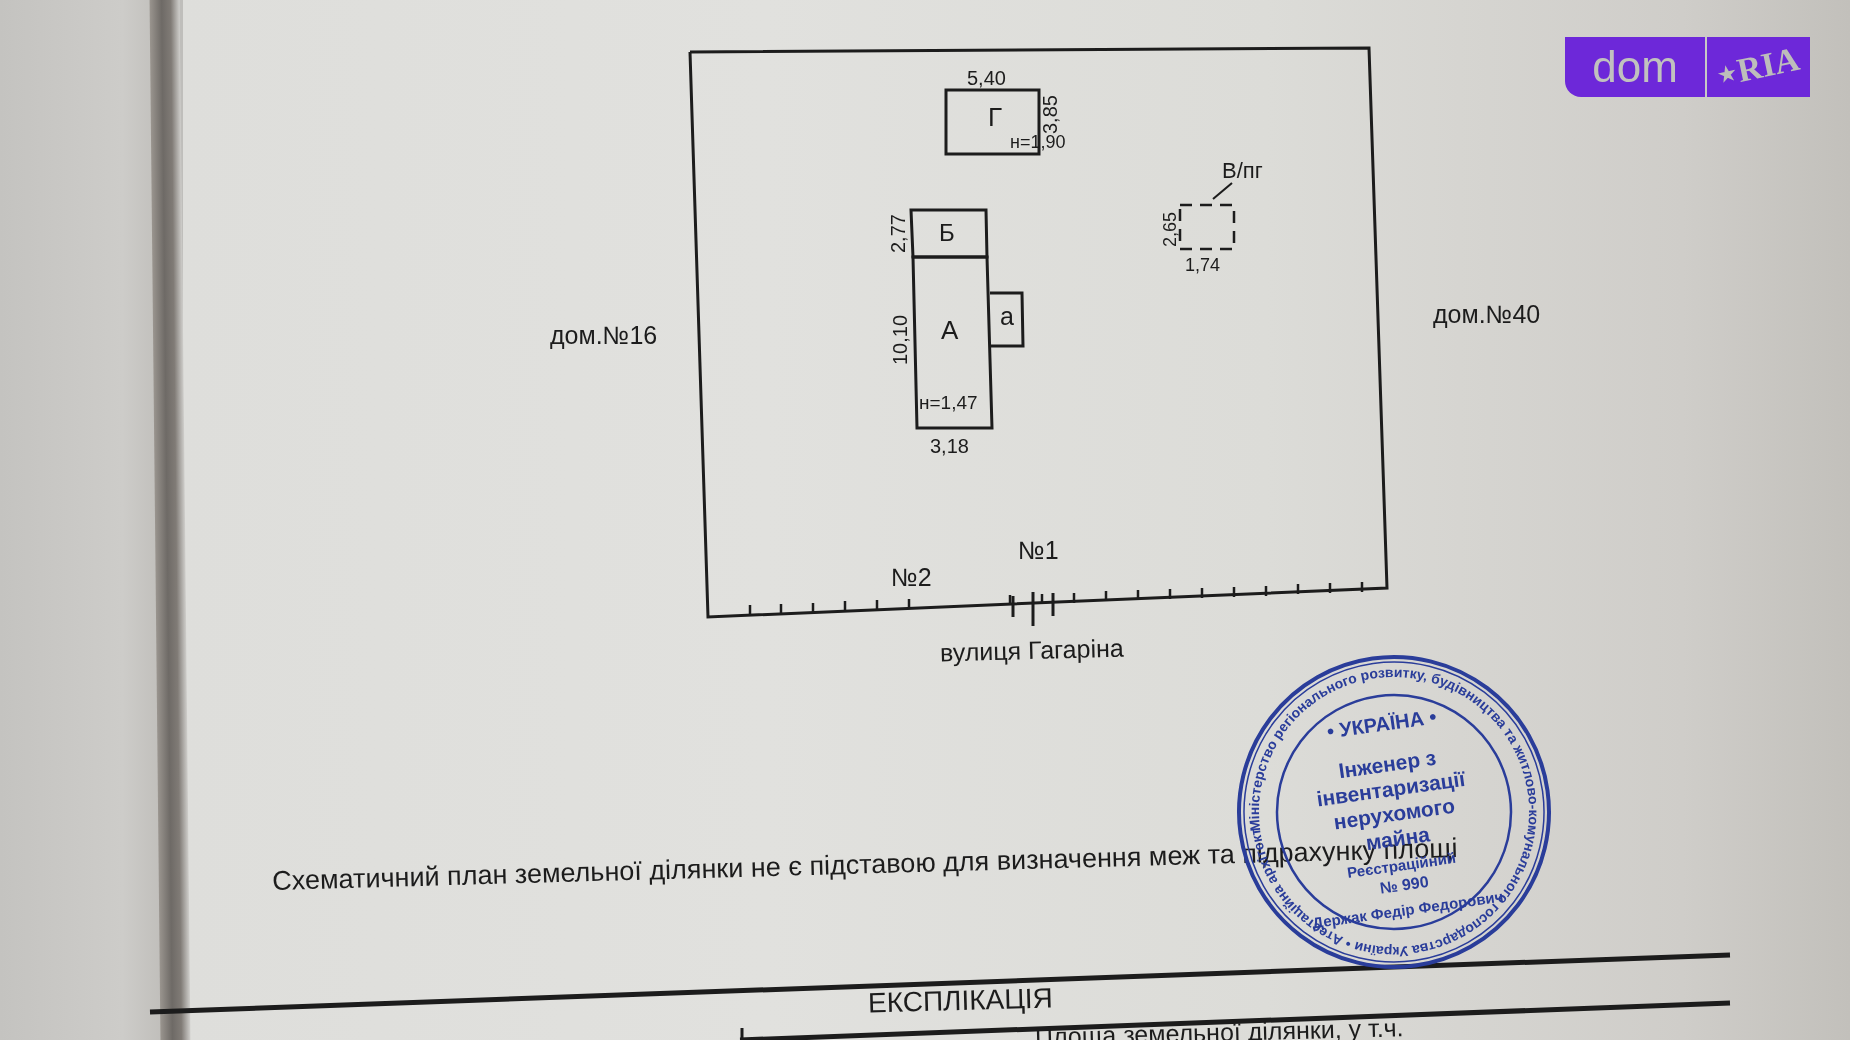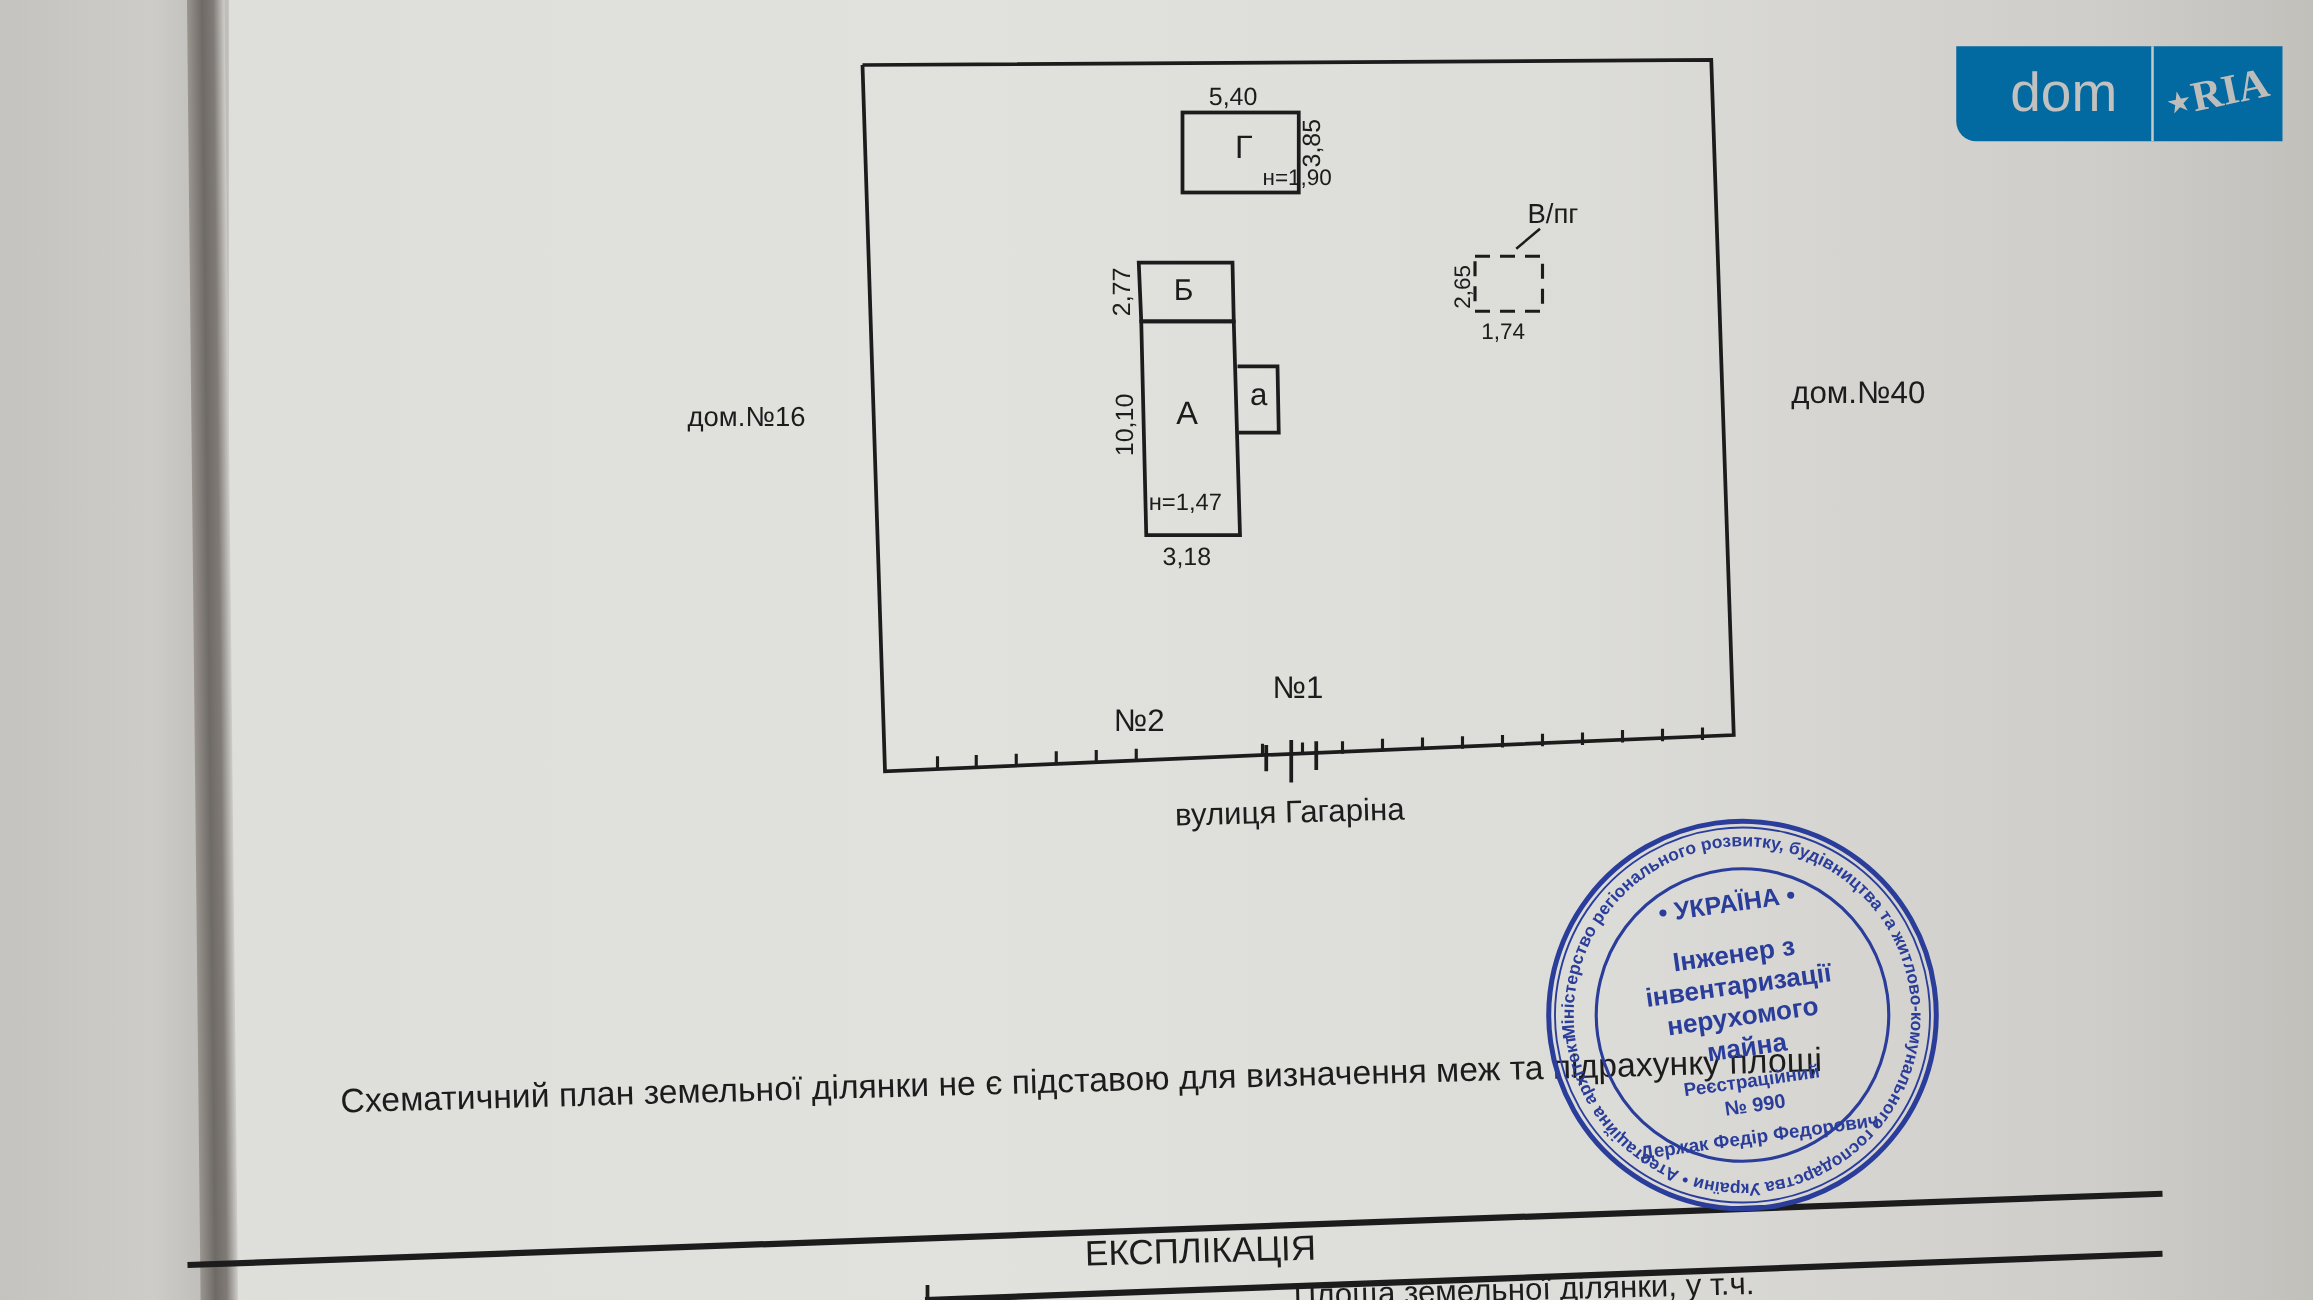--- a/index.html
+++ b/index.html
@@ -7,22 +7,22 @@
        font-family:"Liberation Sans",sans-serif;background:#bfbebb;}
   .left-page{position:absolute;left:0;top:0;width:175px;height:1040px;
        background:linear-gradient(90deg,#c4c3c0 0%,#cdccc9 70%,#bcbab6 100%);}
   .fold{position:absolute;left:155px;top:0;width:30px;height:1040px;
        background:linear-gradient(90deg,#9a958f 0%,#6e6a66 40%,#807b76 70%,#cfcecb 100%);
        transform:skewX(0.6deg);}
   .paper{position:absolute;left:183px;top:0;width:1667px;height:1040px;
        background:linear-gradient(90deg,#dededb 0%,#e1e1de 35%,#dcdcd8 65%,#cfcdc9 90%,#c2c0bb 100%);}
   svg.plan{position:absolute;left:0;top:0;}
   .lbl{position:absolute;color:#1c1c1c;white-space:nowrap;line-height:1;}
-  .logo{position:absolute;left:1565px;top:37px;width:245px;height:76px;
-       background:#0369a1;border-radius:0 0 0 16px;display:flex;padding-left:16px;}
+  .logo{position:absolute;left:1565px;top:37px;width:245px;height:60px;
+       background:#6d28d9;border-radius:0 0 0 16px;display:flex;}
   .logo .dom{width:140px;display:flex;align-items:center;justify-content:center;
        font-size:44px;color:#c1c1bf;font-family:"Liberation Sans",sans-serif;}
   .logo .sep{width:2px;background:#c8c8c6;}
   .logo .ria{flex:1;display:flex;align-items:center;justify-content:center;
        font-family:"Liberation Serif",serif;font-weight:bold;font-size:34px;color:#bdbdbb;
        transform:rotate(-12deg);}
   .stamp-text{position:absolute;color:#2a3d9a;font-weight:bold;text-align:center;white-space:nowrap;}
 </style>
 </head>
 <body>
@@ -80,21 +80,21 @@
 
 <div class="logo">
   <div class="dom">dom</div>
   <div class="sep"></div>
   <div class="ria">
       <span style="font-size:20px;margin-right:2px;">★</span>
       <span>RIA</span>
     </div>
 </div>
 
-<div class="lbl" style="left:550px;top:323px;font-size:22px;">дом.№16</div>
+<div class="lbl" style="left:550px;top:323px;font-size:25px;">дом.№16</div>
 <div class="lbl" style="left:1433px;top:302px;font-size:25px;">дом.№40</div>
 
 <div class="lbl" style="left:967px;top:68px;font-size:20px;">5,40</div>
 <div class="lbl" style="left:988px;top:104px;font-size:26px;">Г</div>
 <div class="lbl" style="left:966px;top:133px;font-size:18px;margin-left:44px;">н=1,90</div>
 <div class="lbl" style="left:1040px;top:134px;font-size:20px;transform:rotate(-90deg);transform-origin:left top;">3,85</div>
 
 <div class="lbl" style="left:939px;top:221px;font-size:24px;">Б</div>
 <div class="lbl" style="left:888px;top:253px;font-size:20px;transform:rotate(-90deg);transform-origin:left top;">2,77</div>
 

